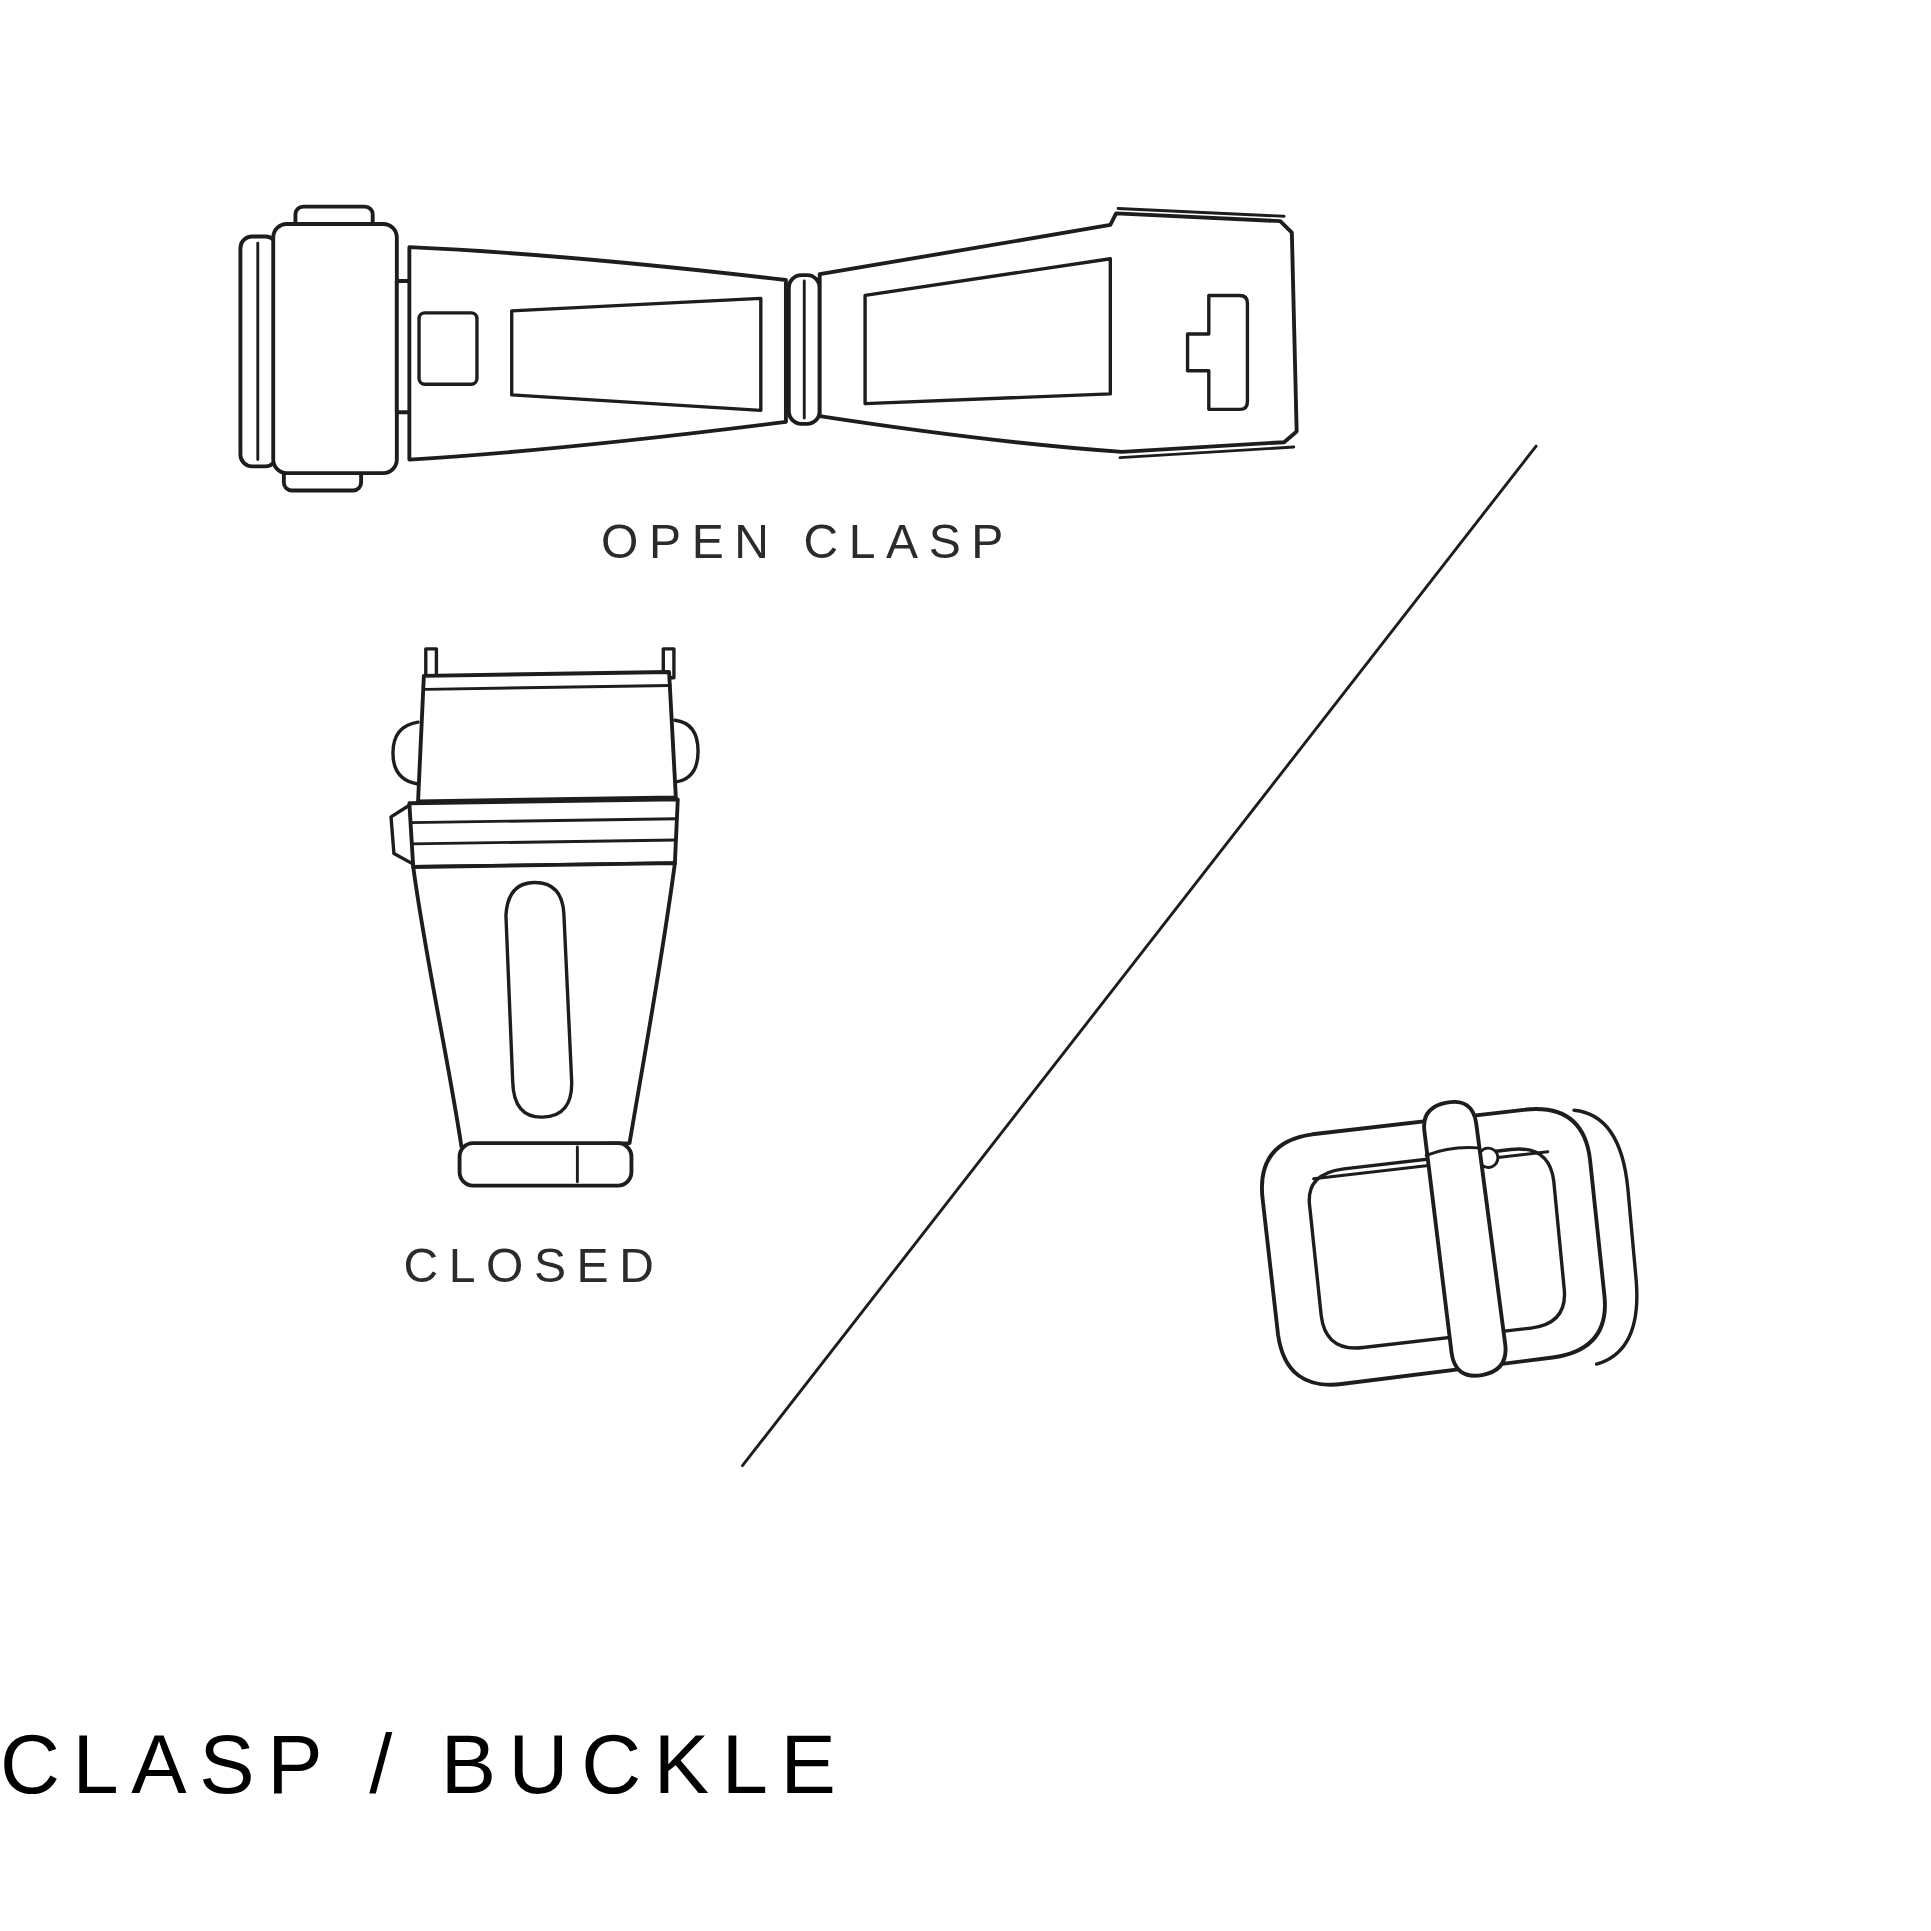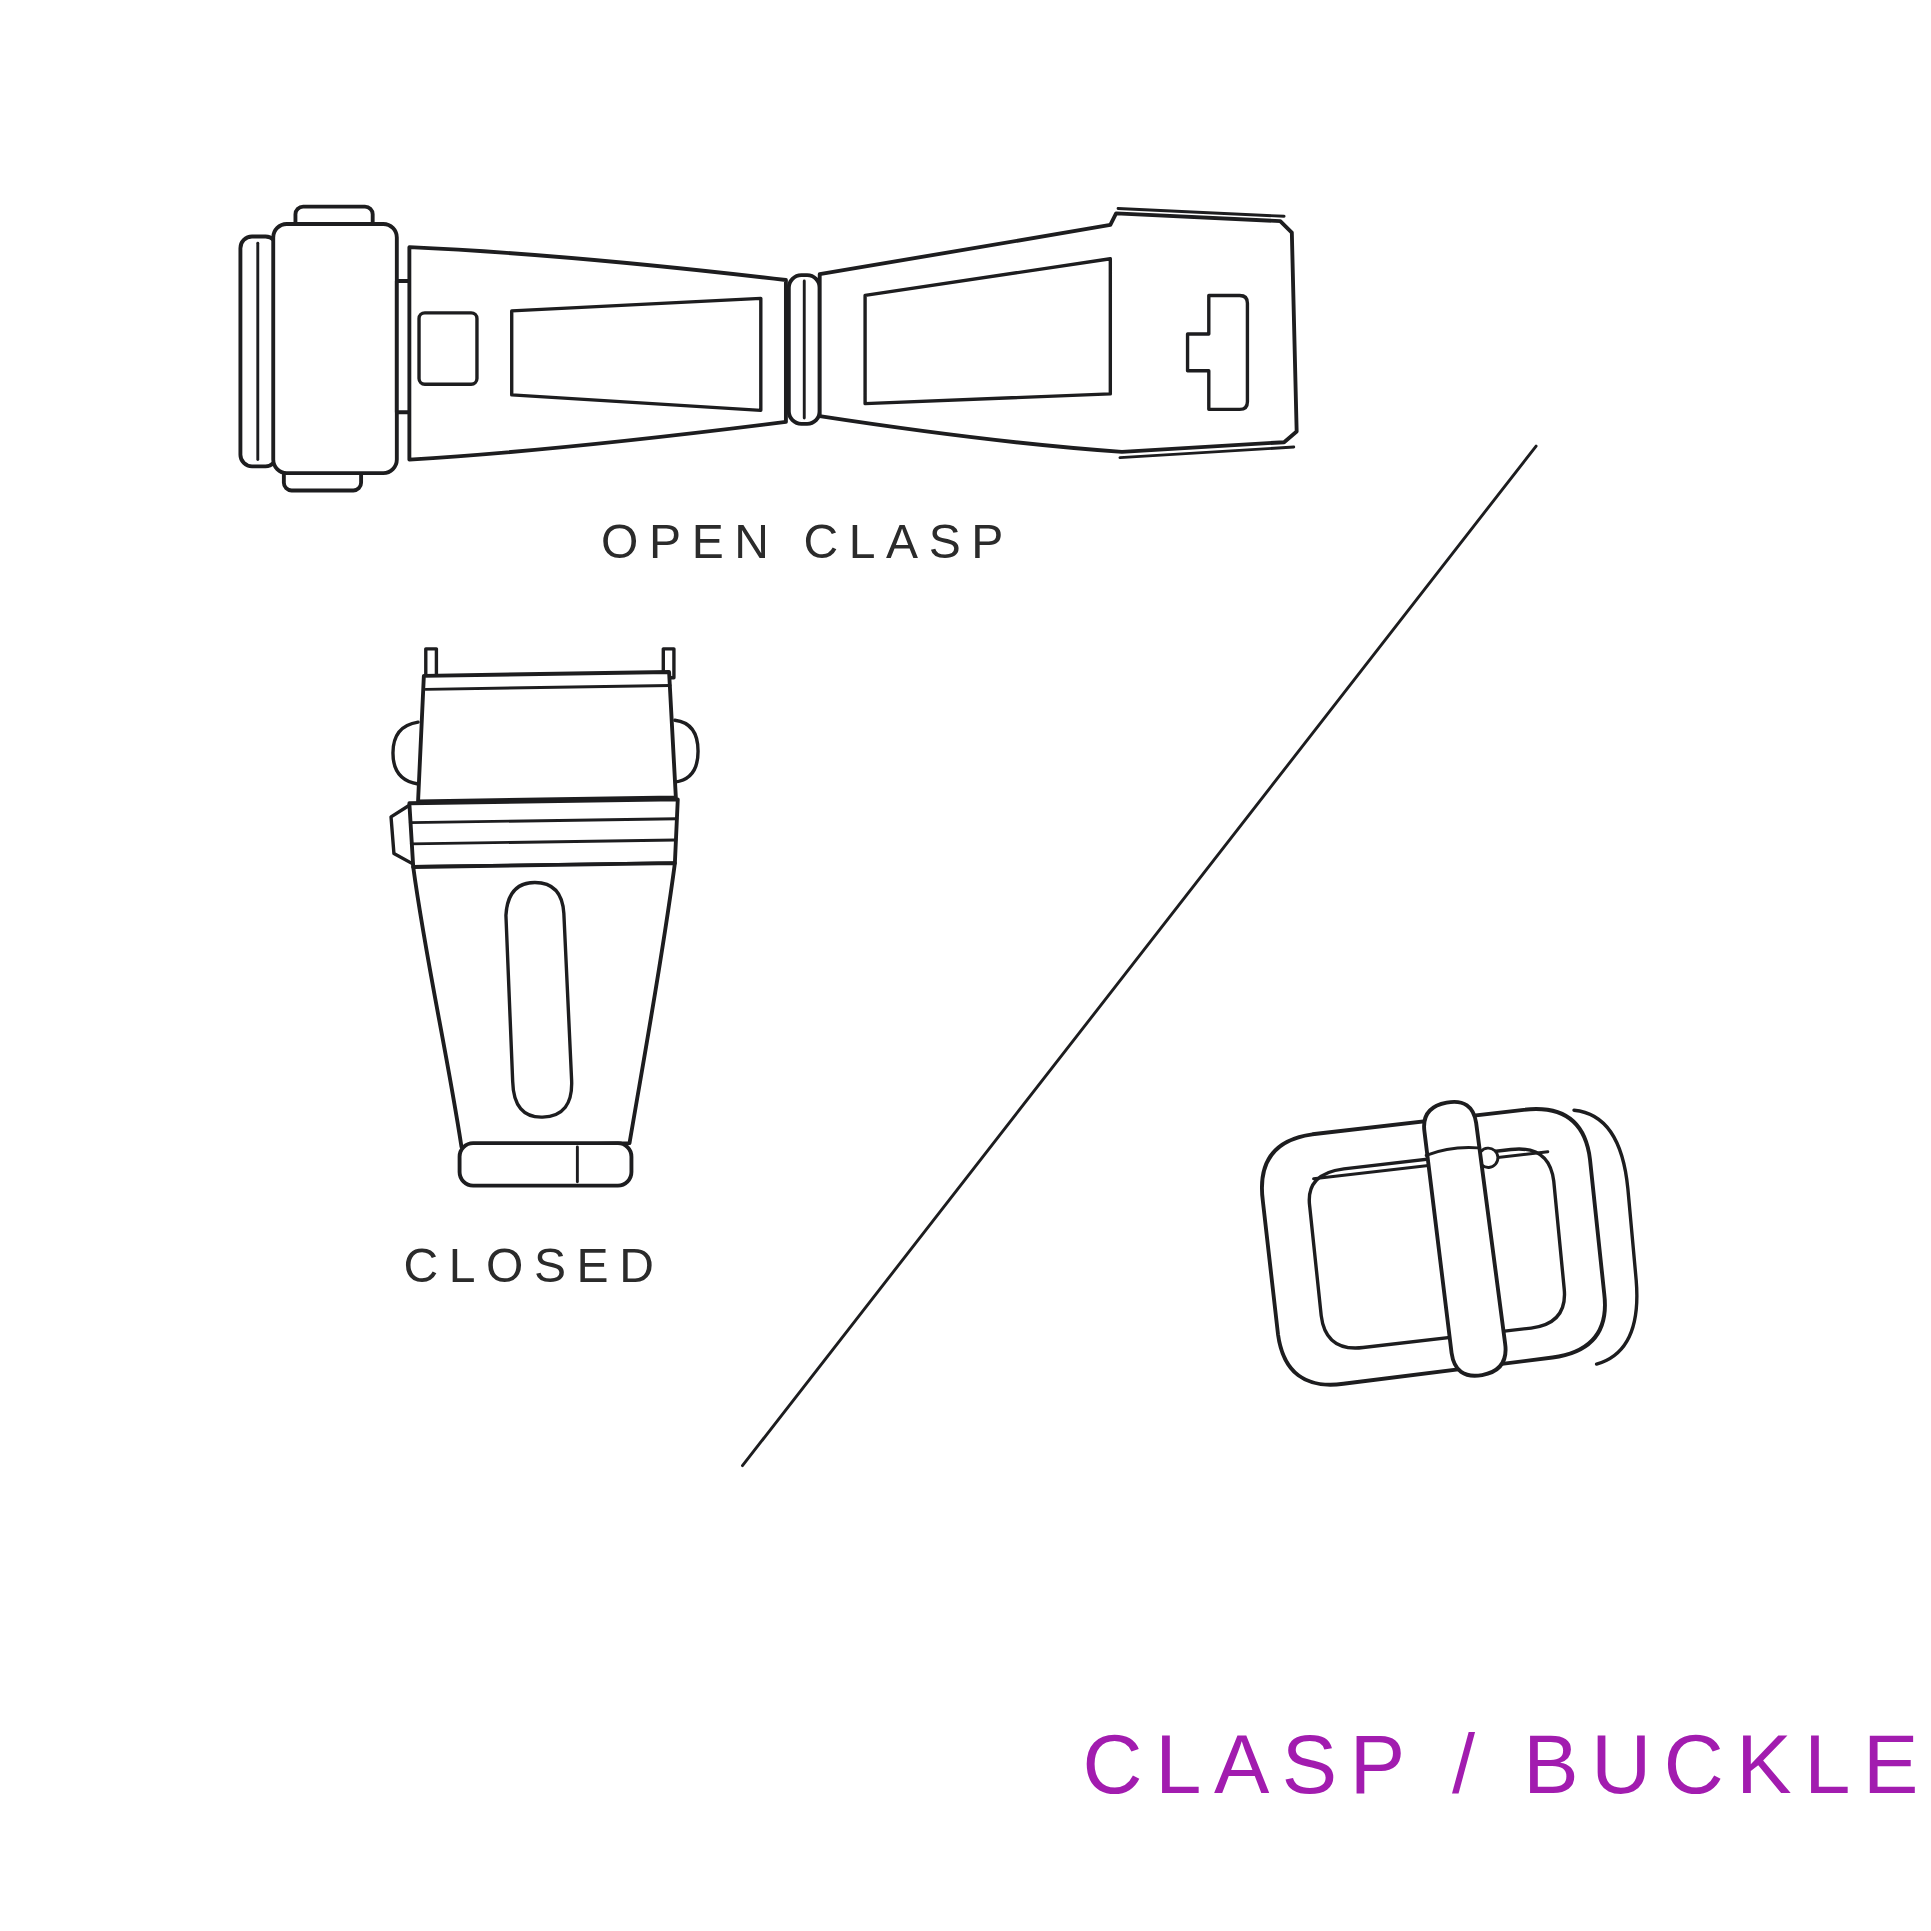--- a/index.html
+++ b/index.html
@@ -40,25 +40,25 @@
   .caption-closed {
     left: 341px;
     top: 1238px;
     width: 386px;
   }
   .page-title {
     position: absolute;
     left: 0;
     top: 1717px;
     width: 1931px;
-    text-align: right;
+    text-align: left;
     font-size: 83px;
     font-weight: 500;
     letter-spacing: 12.6px;
-    color: #a21caf;
+    color: #000000;
     white-space: nowrap;
   }
 </style>
 </head>
 <body>
 
 <div class="canvas">
 
   <svg class="diagram-svg" viewBox="0 0 2000 2000" fill="none" stroke="#1d1d1f" stroke-width="4" stroke-linecap="round" stroke-linejoin="round">
 

